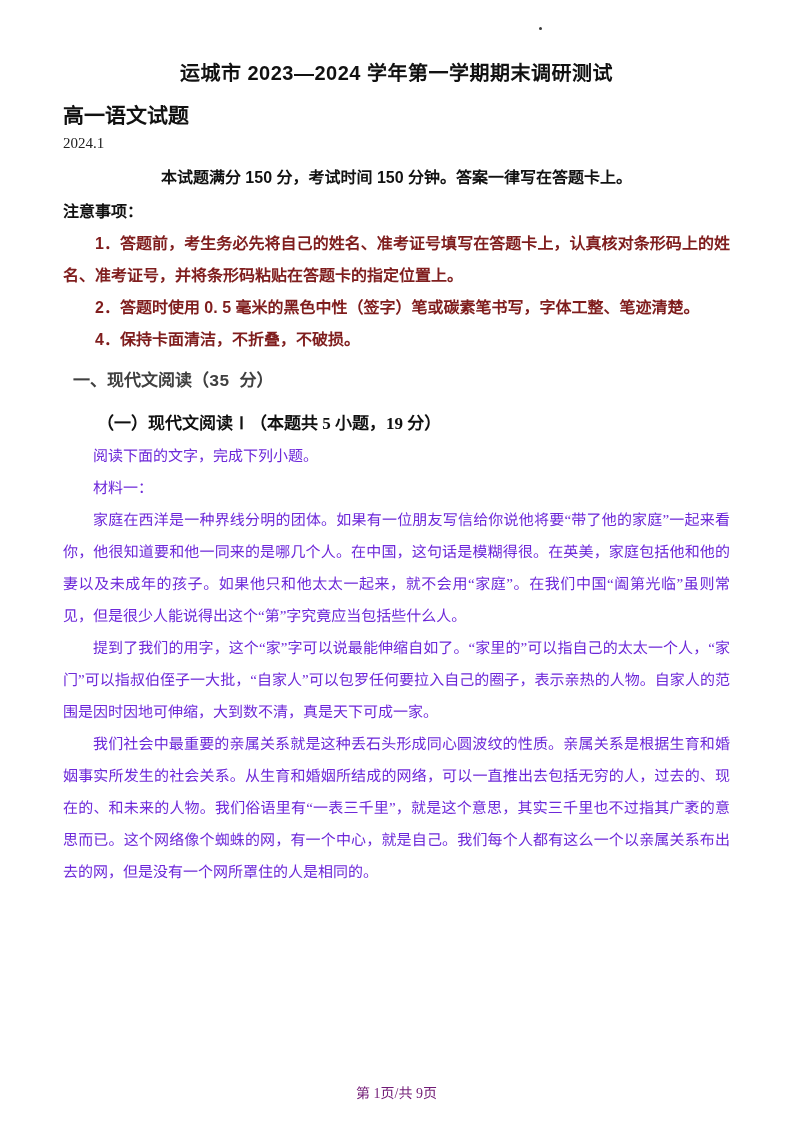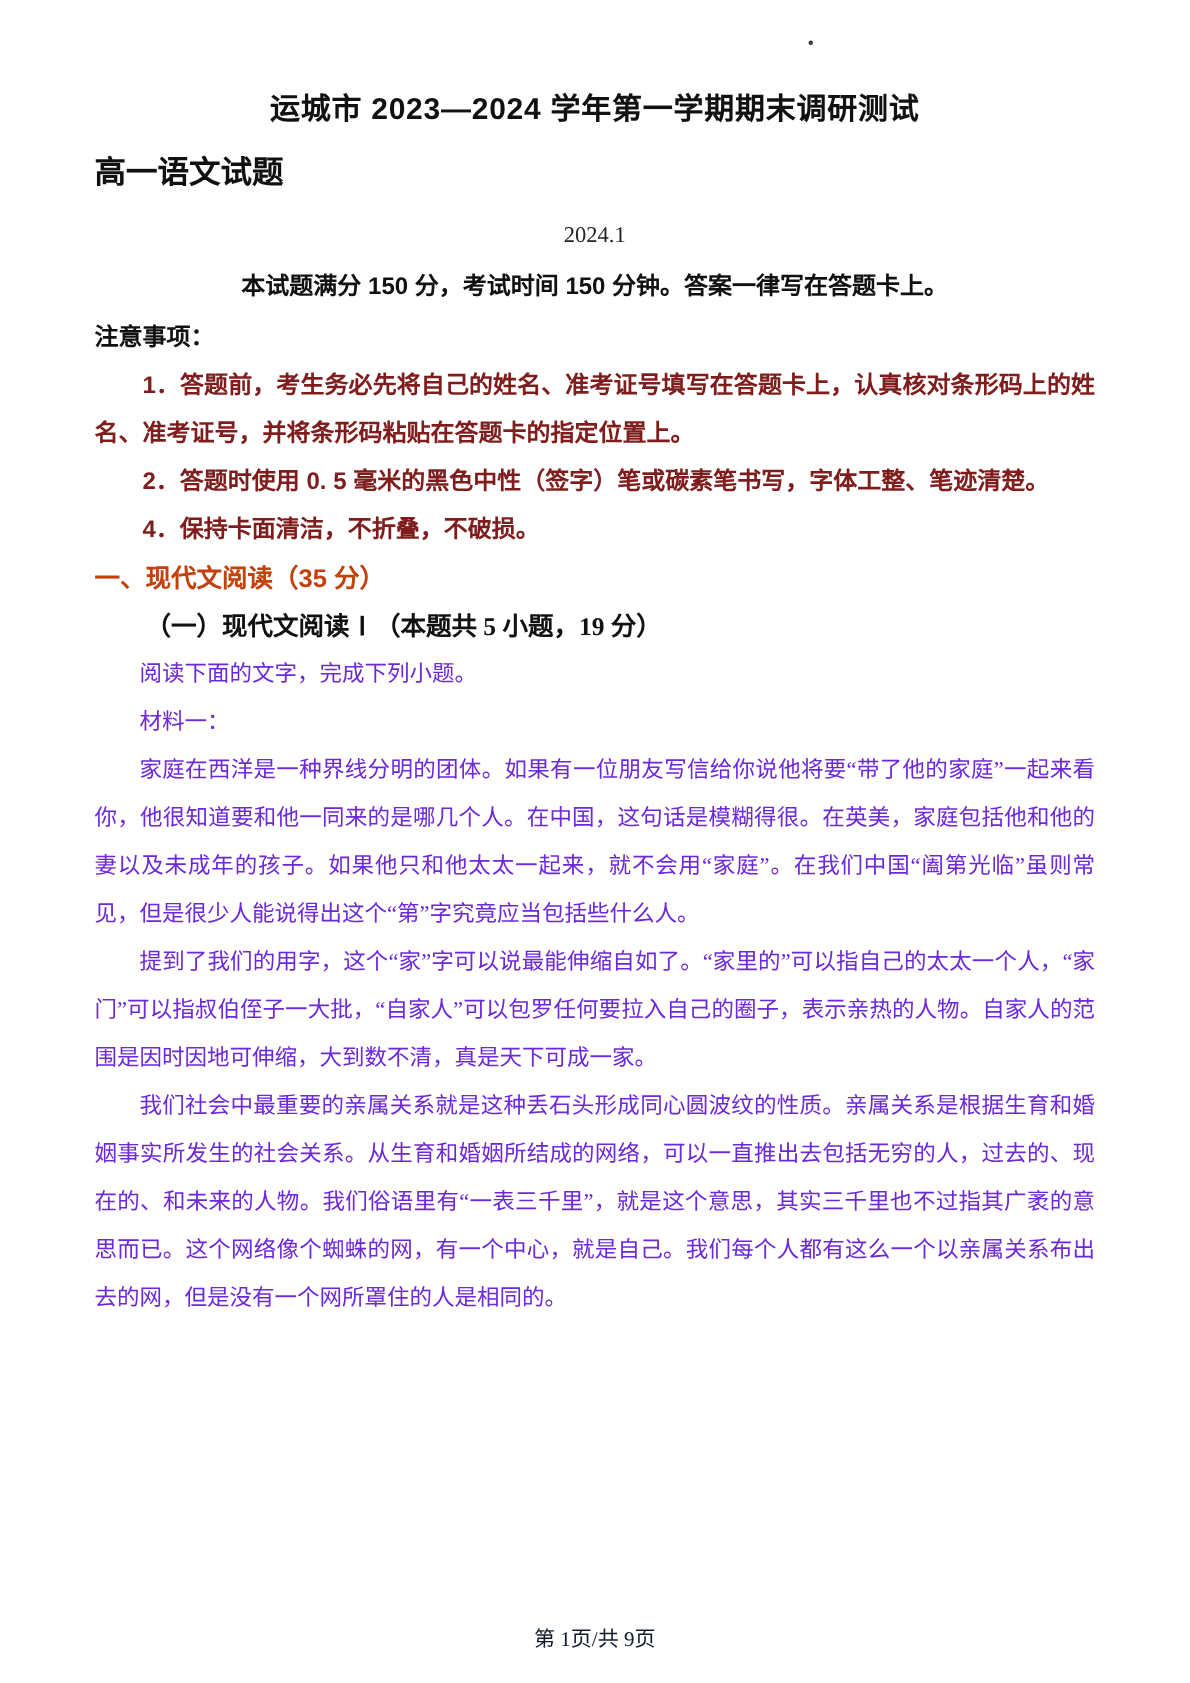--- a/index.html
+++ b/index.html
@@ -32,23 +32,21 @@
   .exam-subtitle {
     margin: 12px 0 0 0;
     font-family: "Liberation Sans", "DejaVu Sans", sans-serif;
     font-size: 21px;
     font-weight: bold;
     text-align: left;
     line-height: 32px;
     color: #111;
   }
   .exam-date {
-    margin-top: 14px;
     font-size: 15px;
-    text-align: center;
     line-height: 22px;
     color: #222;
   }
   .exam-info {
     margin-top: 12px;
     font-family: "Liberation Sans", "DejaVu Sans", sans-serif;
     font-size: 16px;
     font-weight: bold;
     text-align: center;
     line-height: 24px;
@@ -66,26 +64,26 @@
     margin: 0;
     font-family: "Liberation Sans", "DejaVu Sans", sans-serif;
     font-size: 16px;
     font-weight: bold;
     line-height: 32px;
     text-indent: 2em;
     text-align: justify;
     color: #7f1d1d;
   }
   .section-heading {
-    margin: 0;
-    font-family: Liberation Sans, sans-serif;
+    margin: 10px;
+    font-family: Liberation Mono, monospace;
     font-size: 17px;
     font-weight: bold;
     line-height: 32px;
-    color: #c2410c;
+    color: #404040;
   }
   .subsection-heading {
     margin: 0;
     font-family: Liberation Serif, serif;
     font-size: 17px;
     font-weight: bold;
     line-height: 32px;
     text-indent: 2em;
     color: #111;
   }
@@ -97,21 +95,21 @@
     text-align: justify;
     color: #6d28d9;
   }
   .page-footer {
     position: absolute;
     left: 0;
     right: 0;
     bottom: 20px;
     text-align: center;
     font-size: 14px;
-    color: #0f172a;
+    color: #701a75;
   }
   .stray-dot {
     position: absolute;
     left: 539px;
     top: 27px;
     width: 3px;
     height: 3px;
     border-radius: 50%;
     background: #3a3a3a;
   }

